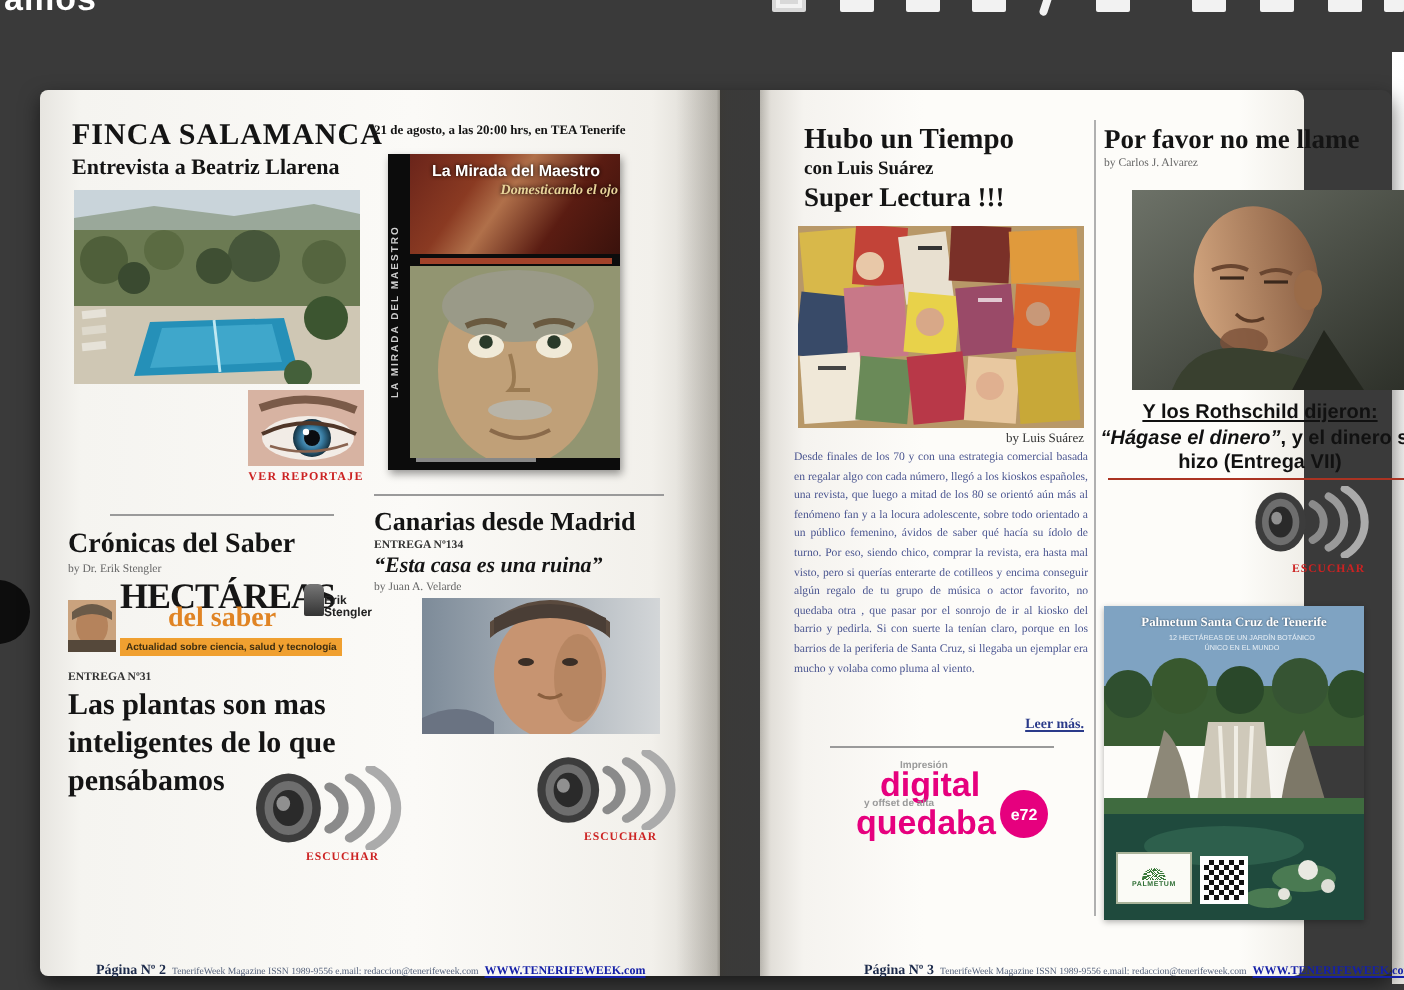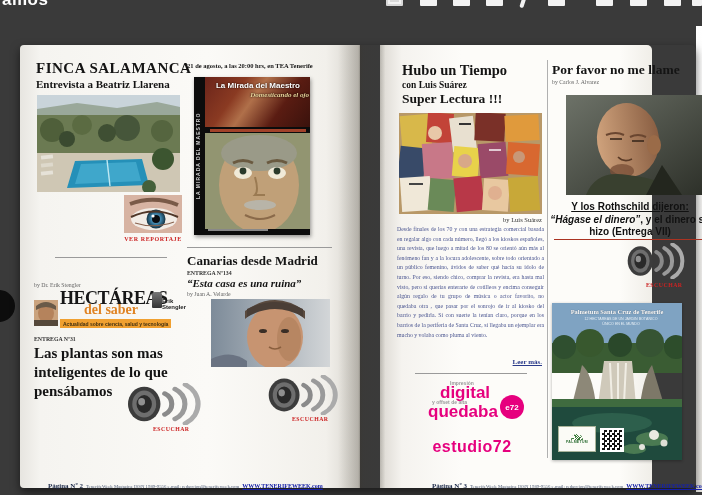--- a/index.html
+++ b/index.html
@@ -141,20 +141,21 @@
         <circle cx="32" cy="24" r="4" fill="#0a0c10"></circle>
         <circle cx="29" cy="21" r="1.6" fill="#fff"></circle>
         <path d="M7 22 Q30 11 54 22" stroke="#503628" stroke-width="2" fill="none"></path>
         <path d="M11 28 Q30 34 50 27" stroke="#8a6450" stroke-width="1.2" fill="none"></path>
       </svg>
     </div>
     <div class="abs red-cta" style="left:100px;top:191px;width:66px">VER REPORTAJE</div>
 
     <div class="abs rule" style="left:35px;top:212px;width:112px"></div>
 
+    <div class="abs h-serif" style="left:14px;top:220px;font-size:14px">Crónicas del Saber</div>
     <div class="abs tiny" style="left:14px;top:237px">by Dr. Erik Stengler</div>
 
     <div class="abs" id="cron-logo" style="left:14px;top:245px">
       <div class="abs" style="left:0;top:10px;width:24px;height:26px;overflow:hidden">
         <svg class="img-fill" viewBox="0 0 24 26" preserveAspectRatio="none">
           <rect width="24" height="26" fill="#caa37e"></rect>
           <ellipse cx="12" cy="13" rx="8" ry="10" fill="#b5835c"></ellipse>
           <path d="M2 6 Q12 -2 22 6 L22 10 Q12 4 2 10 Z" fill="#6a5a48"></path>
           <rect y="20" width="24" height="6" fill="#55483a"></rect>
         </svg>
@@ -298,21 +299,20 @@
     <div class="abs" style="left:60px;top:313px;width:102px;text-align:right;font:bold 7px 'Liberation Serif',serif;color:#2a3a8a;text-decoration:underline">Leer más.</div>
     <div class="abs rule" style="left:35px;top:328px;width:112px"></div>
 
     <div class="abs" id="estudio-logo">
       <div class="e7-s" style="margin-left:32px">Impresión</div>
       <div class="e7-b" style="margin-left:22px">digital</div>
       <div class="e7-s" style="margin-left:14px">y offset de alta</div>
       <div class="e7-b" style="margin-left:10px">quedaba</div>
       <div class="abs e7-badge">e72</div>
     </div>
-    <div class="abs" id="estudio-name">estudio72</div>
 
     <div class="abs h-serif" style="left:172px;top:17px;font-size:13.5px">Por favor no me llame</div>
     <div class="abs tiny" style="left:172px;top:34px">by Carlos J. Alvarez</div>
 
     <div class="abs" style="left:186px;top:50px;width:143px;height:100px">
       <svg class="img-fill" viewBox="0 0 143 100" preserveAspectRatio="none">
         <defs>
           <linearGradient id="bmg" x1="0" y1="0" x2="1" y2="1">
               <stop offset="0%" stop-color="#6d7268"></stop>
               <stop offset="100%" stop-color="#2c2f28"></stop>

